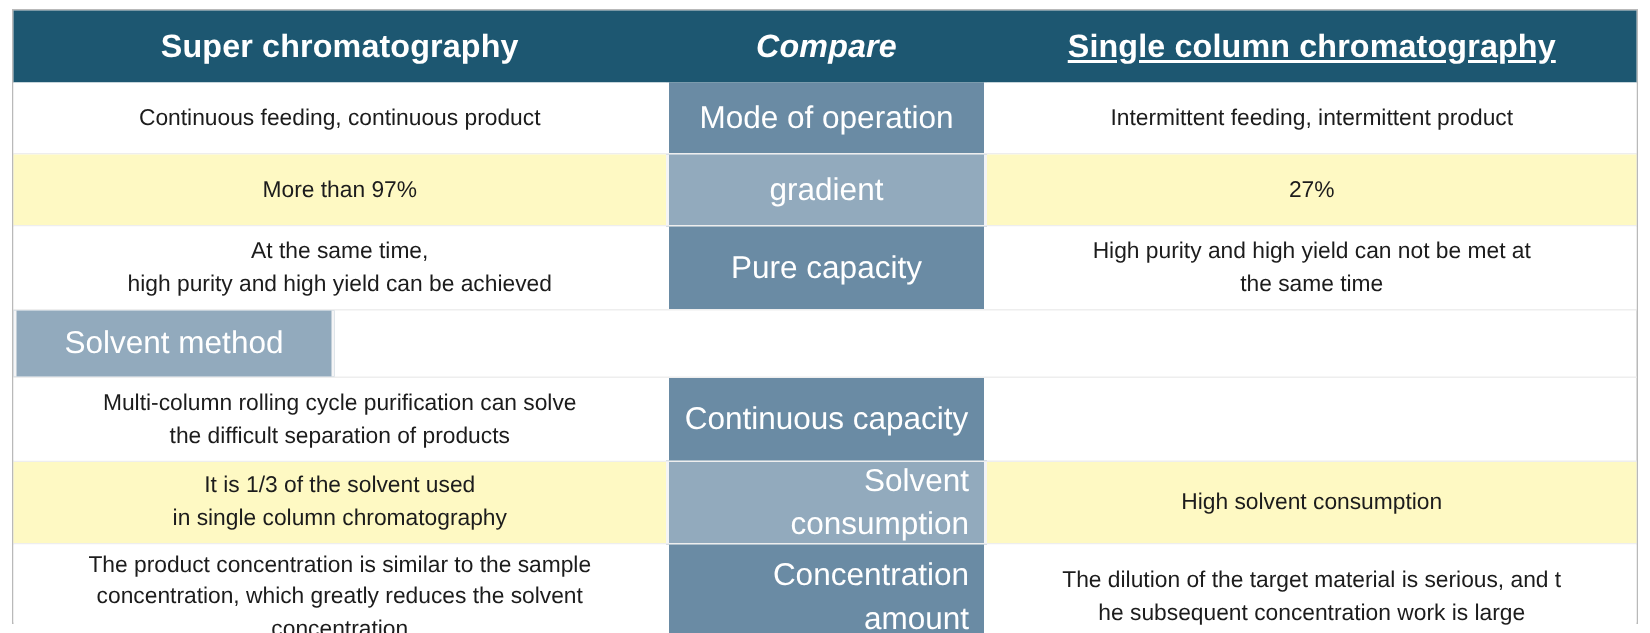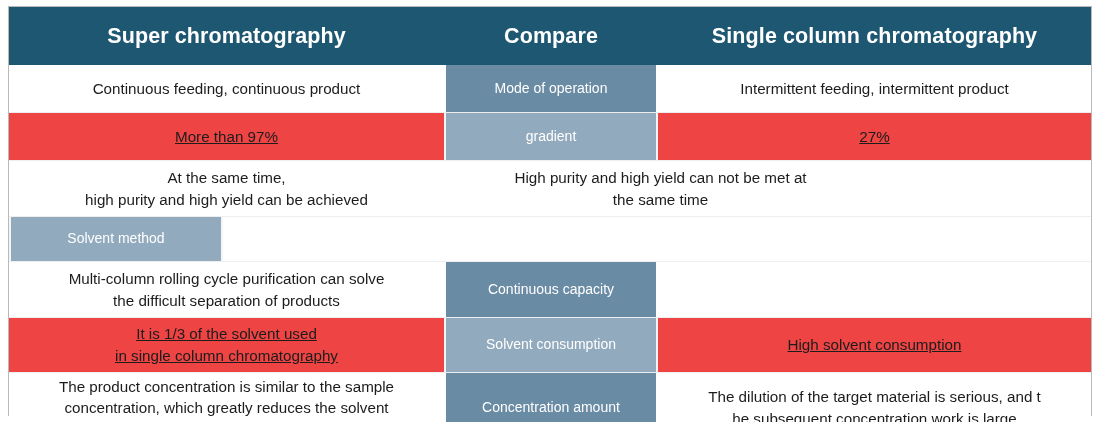--- a/index.html
+++ b/index.html
@@ -21,73 +21,73 @@
     width: 1084px;
     height: 410px;
     box-sizing: border-box;
     border: 1px solid #b9b9b9;
     background: #ffffff;
   }
 
   
   .thead {
     display: flex;
-    height: 58px;
+    height: 48px;
     background: #1d5771;
     width: 100%;
     box-sizing: border-box;
   }
   .th {
     display: flex;
     align-items: center;
     justify-content: center;
     color: #ffffff;
     font-size: 21.5px;
     font-weight: bold;
     letter-spacing: 0.1px;
     box-sizing: border-box;
   }
   .col-left   { width: 435px; }
-  .col-mid    { width: 214px; }
-  .col-right  { width: 433px; }
+  .col-mid    { width: 214px; font-style: italic; }
+  .col-right  { width: 433px; text-decoration: underline; }
 
   
   .tbody {
     width: 100%;
   }
   .row {
     display: flex;
     width: 100%;
     box-sizing: border-box;
     border-bottom: 1px solid #eeeeee;
   }
   .row:last-child { border-bottom: none; }
 
   .row.odd  .cell-side { background: #ffffff; }
-  .row.even .cell-side { background: #ef4444; text-decoration: underline; }
+  .row.even .cell-side { background: #fef9c3; }
 
   .row.odd  .cell-mid { background: #6a8ba4; }
   .row.even .cell-mid { background: #92aabd; }
 
   .cell {
     display: flex;
     align-items: center;
     justify-content: center;
     text-align: center;
     box-sizing: border-box;
     padding: 20px 10px;
   }
   .cell-side {
     color: #1c1c1c;
     font-size: 15.2px;
     line-height: 1.42;
   }
   .cell-mid {
     color: #ffffff;
-    font-size: 14px;
+    font-size: 21px;
     line-height: 1.4;
     text-align: right;
   }
   .cell-left  { width: 435px; }
   .cell-mid   { width: 214px; }
   .cell-right { width: 433px; }
 
   
   .cell-mid {
     border-left: 2px solid #ffffff;
@@ -127,20 +127,21 @@
     </div>
 
     <div class="row even h-2">
       <div class="cell cell-left cell-side">More than 97%</div>
       <div class="cell cell-mid">gradient</div>
       <div class="cell cell-right cell-side">27%</div>
     </div>
 
     <div class="row odd h-3">
       <div class="cell cell-left cell-side">At the same time,<br>high purity and high yield can be achieved</div>
+      <div class="cell cell-mid">Pure capacity</div>
       <div class="cell cell-right cell-side">High purity and high yield can not be met at<br>the same time</div>
     </div>
 
     <div class="row even h-4">
       <div class="cell cell-mid">Solvent method</div>
     </div>
 
     <div class="row odd h-5">
       <div class="cell cell-left cell-side">Multi-column rolling cycle purification can solve<br>the difficult separation of products</div>
       <div class="cell cell-mid">Continuous capacity</div>

